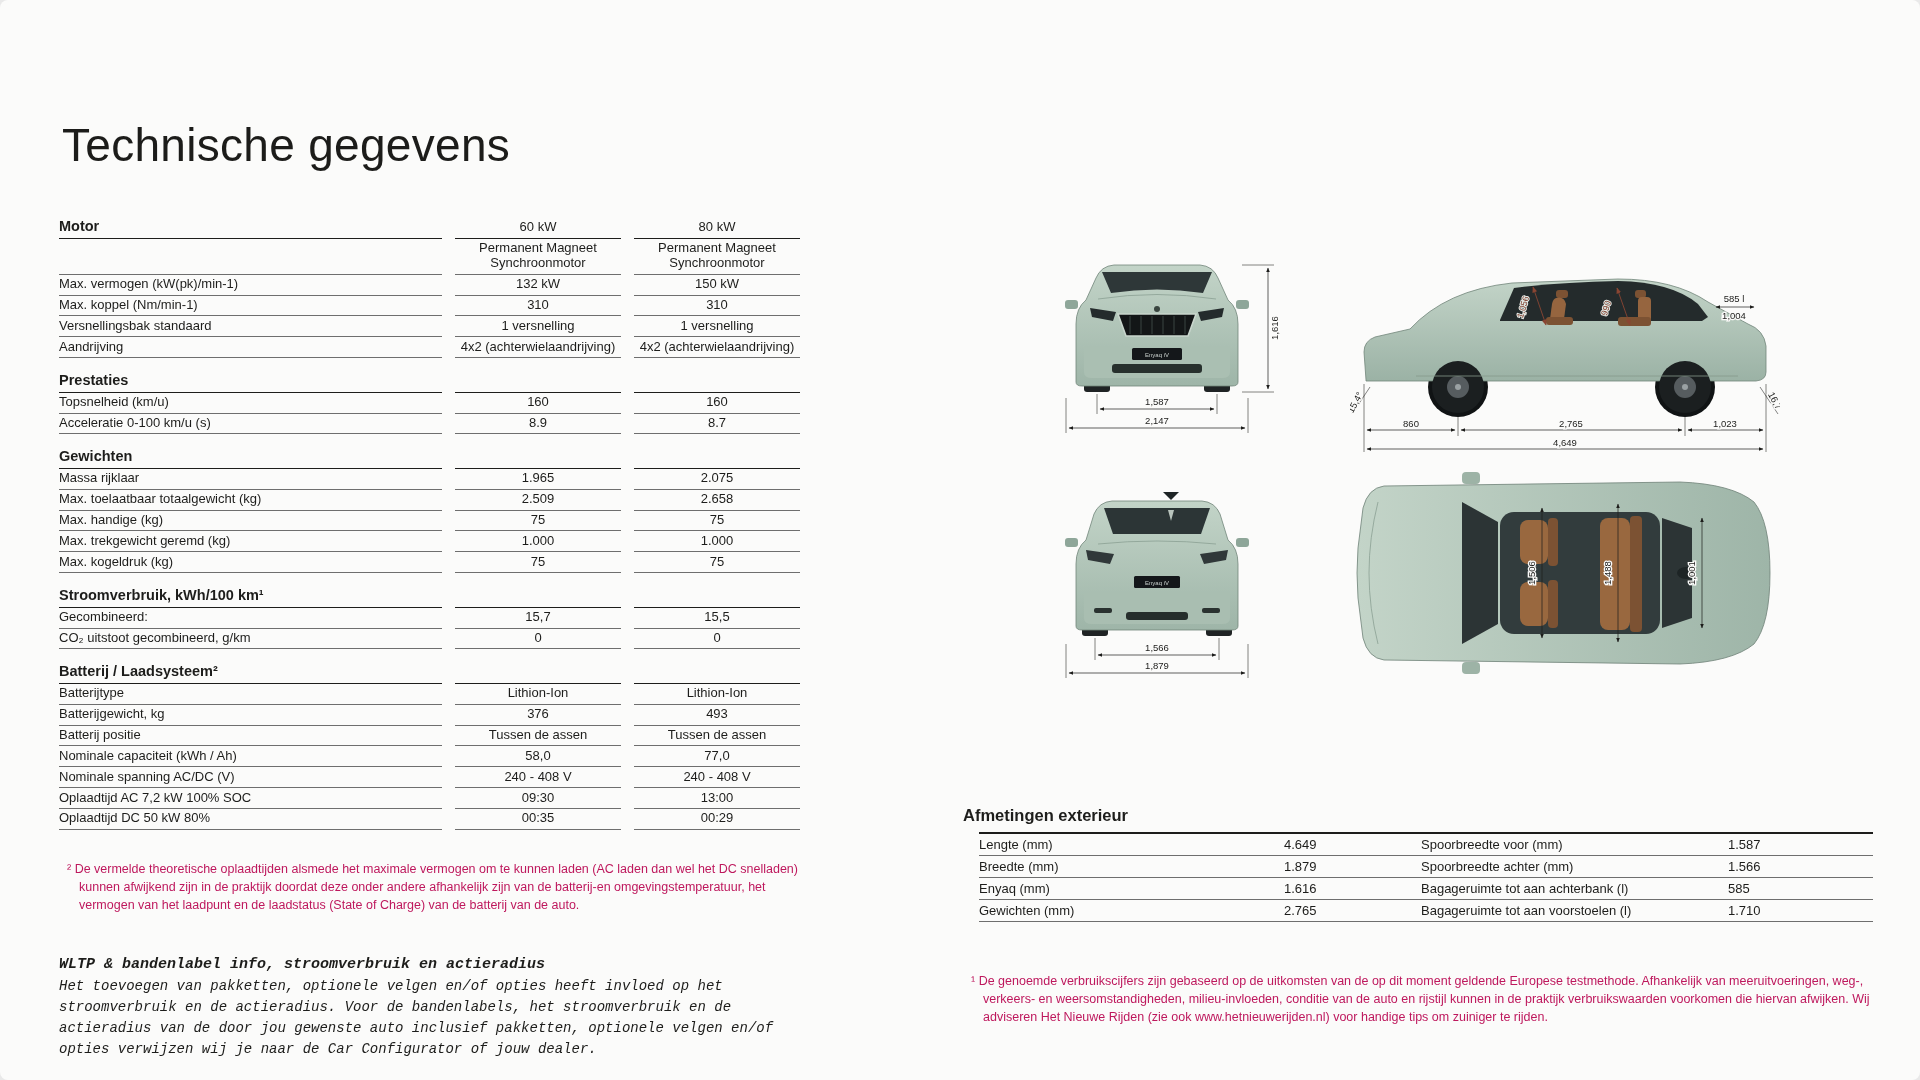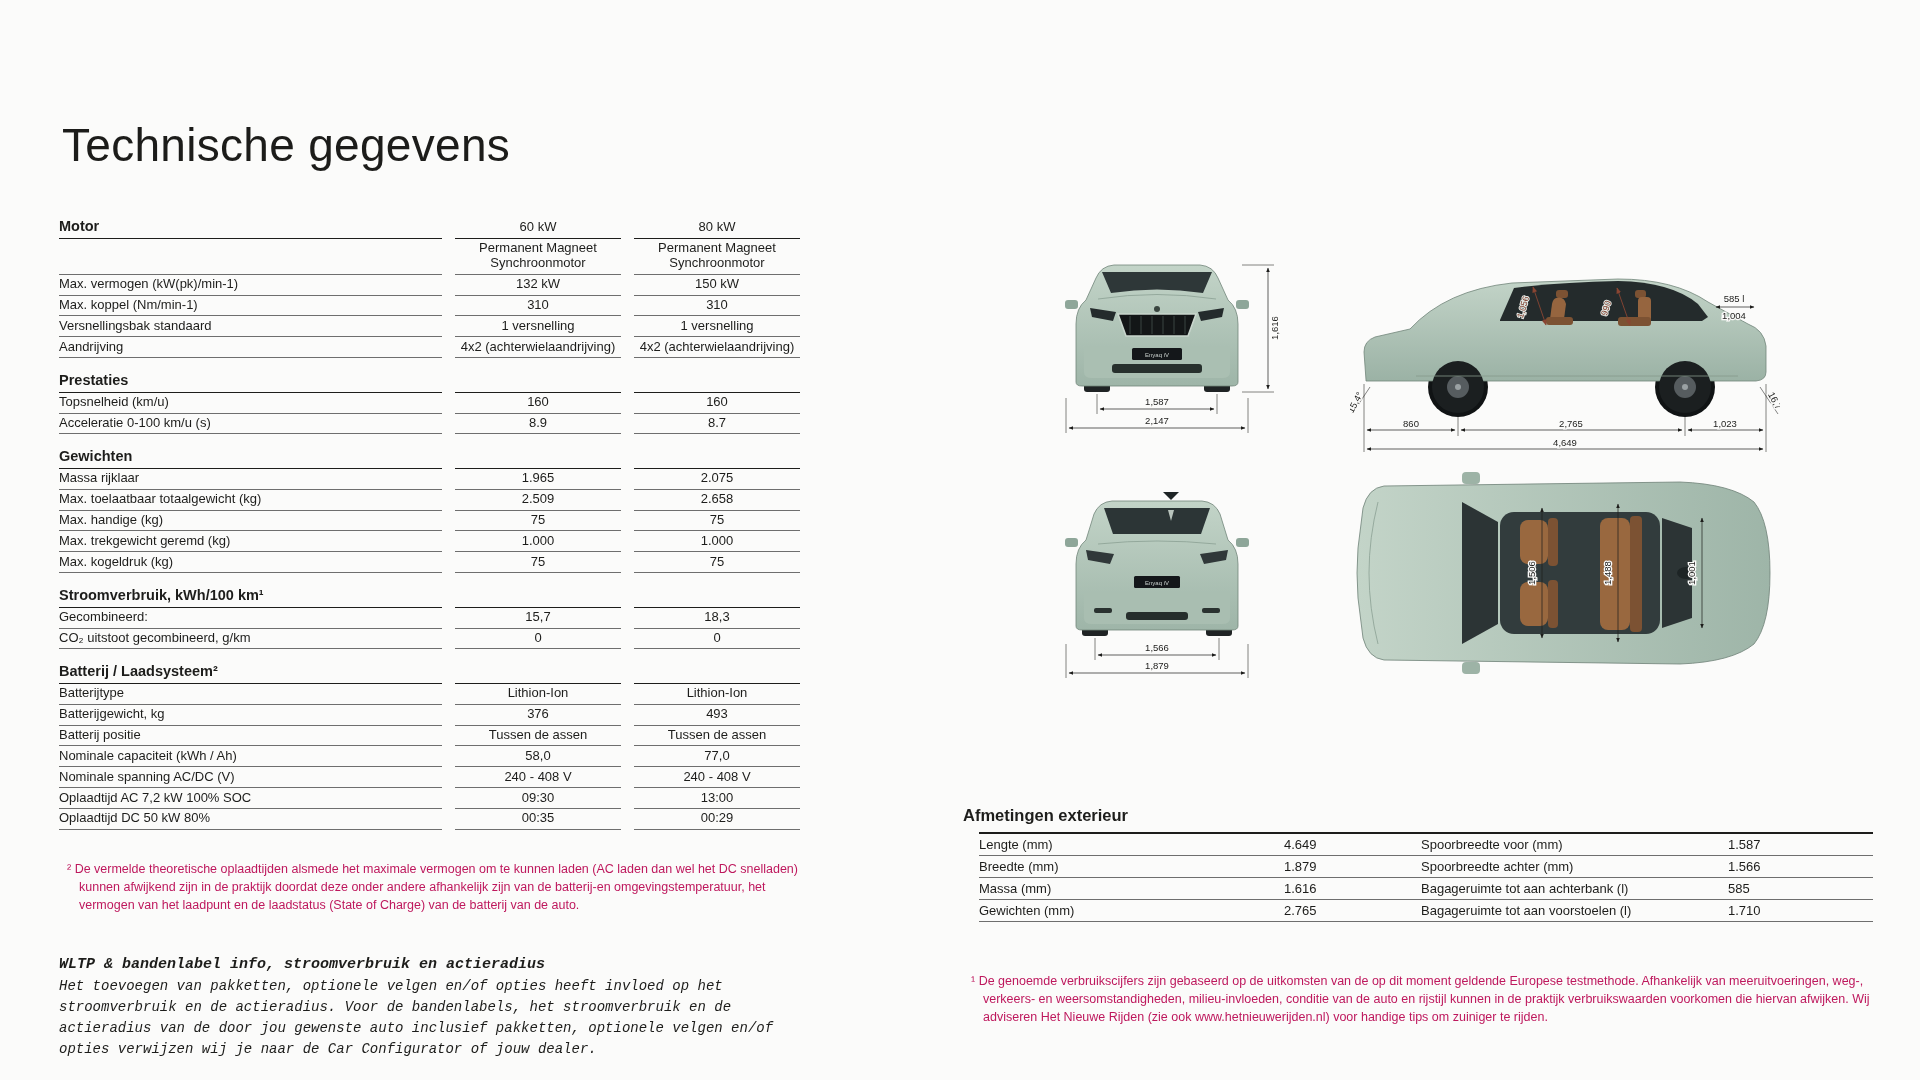--- a/index.html
+++ b/index.html
@@ -1,17 +1,17 @@
 <!DOCTYPE html>
 <html><head>
 <meta charset="utf-8">
 <style>
   html,body{margin:0;padding:0;background:#e9e9e9;}
   body{width:1920px;height:1080px;overflow:hidden;font-family:"Liberation Sans",sans-serif;}
-  .page{position:relative;width:1920px;height:1080px;background:#fbfbfa;color:#1d1d1b;}
+  .page{position:relative;width:1920px;height:1080px;background:#fbfbfa;color:#1d1d1b;border-radius:8px;}
 
   h1.title{position:absolute;left:62px;top:118px;margin:0;font-size:46px;font-weight:400;
            letter-spacing:.3px;color:#1c1c1a;}
 
   
   .spec{position:absolute;left:59px;top:216px;width:741px;font-size:13px;line-height:1.18;}
   .sec{margin-top:12px;}
   .sec:first-child{margin-top:0;}
   .row{display:flex;gap:13px;align-items:flex-end;}
   .cell{border-bottom:1px solid #6e6e6e;padding:1.5px 0 3px;}
@@ -142,21 +142,21 @@
       </div>
       <div class="sec">
         <div class="row hdr">
           <div class="cell lbl">Stroomverbruik, kWh/100 km¹</div>
           <div class="cell val"></div>
           <div class="cell val"></div>
         </div>
         <div class="row">
           <div class="cell lbl">Gecombineerd:</div>
           <div class="cell val">15,7</div>
-          <div class="cell val">18,3</div>
+          <div class="cell val">15,5</div>
         </div>
         <div class="row">
           <div class="cell lbl">CO₂ uitstoot gecombineerd, g/km</div>
           <div class="cell val">0</div>
           <div class="cell val">0</div>
         </div>
       </div>
       <div class="sec">
         <div class="row hdr">
           <div class="cell lbl">Batterij / Laadsysteem²</div>
@@ -401,21 +401,21 @@
   <div class="afm afm-l">
       <div class="arow">
         <div class="albl">Lengte (mm)</div>
         <div class="aval">4.649</div>
       </div>
       <div class="arow">
         <div class="albl">Breedte (mm)</div>
         <div class="aval">1.879</div>
       </div>
       <div class="arow">
-        <div class="albl">Massa (mm)</div>
+        <div class="albl">Enyaq (mm)</div>
         <div class="aval">1.616</div>
       </div>
       <div class="arow">
         <div class="albl">Gewichten (mm)</div>
         <div class="aval">2.765</div>
       </div>
     </div>
   <div class="afm afm-r">
       <div class="arow">
         <div class="albl">Spoorbreedte voor (mm)</div>

